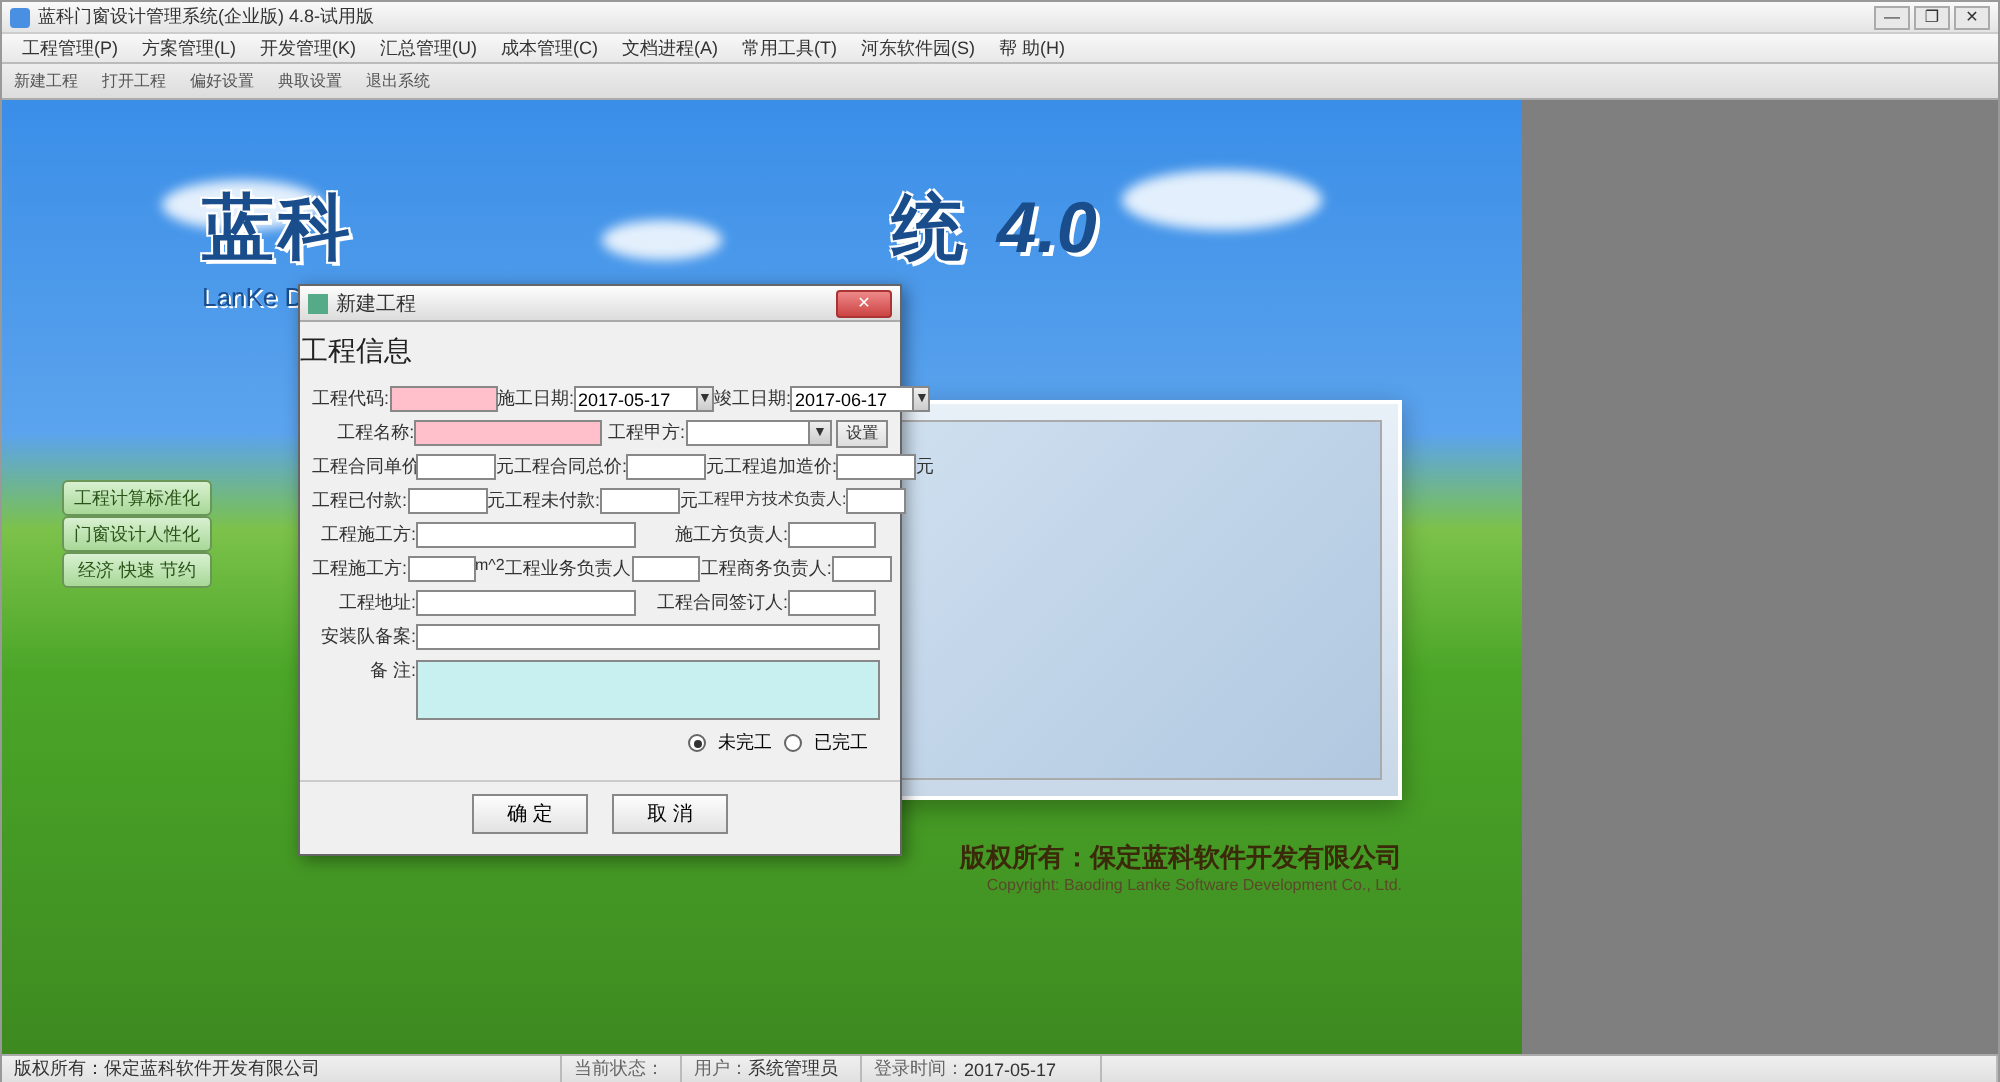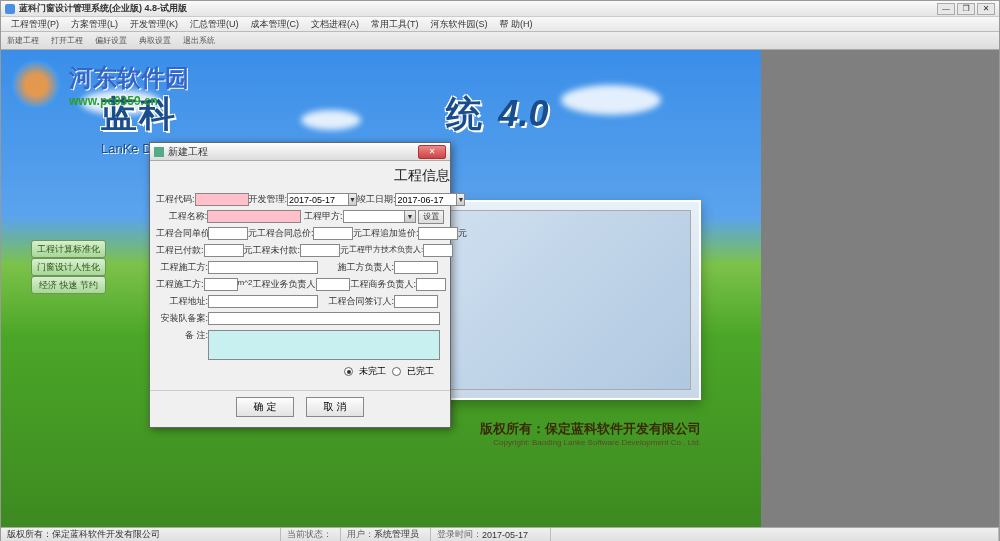--- a/index.html
+++ b/index.html
@@ -2,21 +2,21 @@
 <html><head>
   <meta charset="utf-8">
   <style>
     * { margin: 0; padding: 0; box-sizing: border-box; font-family: "Microsoft YaHei", SimSun, Arial, sans-serif; }
     body { width: 1000px; height: 541px; overflow: hidden; background: #d4d0c8; position: relative; }
     
     
     .outer-frame { width: 1000px; height: 541px; background: #fff; border: 1px solid #999; }
     .title-bar { height: 16px; background: linear-gradient(to bottom, #fafafa, #e4e4e4); display: flex; align-items: center; padding: 0 4px; font-size: 9px; color: #333; border-bottom: 1px solid #ccc; }
     .title-bar .icon-app { width: 10px; height: 10px; background: #4a90e2; border-radius: 2px; margin-right: 4px; }
-    .title-bar .title-text { flex: 1; font-weight: bold; }
+    .title-bar .title-text { flex: 1; }
     .title-bar .win-controls { display: flex; gap: 2px; }
     .title-bar .win-btn { width: 18px; height: 12px; background: #e8e8e8; border: 1px solid #aaa; font-size: 8px; text-align: center; line-height: 10px; cursor: pointer; }
     
     
     .menu-bar { height: 15px; background: linear-gradient(to bottom, #f8f8f8, #e8e8e8); display: flex; align-items: center; padding: 0 4px; font-size: 9px; color: #333; border-bottom: 1px solid #bbb; }
     .menu-item { padding: 0 6px; cursor: pointer; }
     
     
     .toolbar { height: 18px; background: linear-gradient(to bottom, #eee, #ddd); display: flex; align-items: center; padding: 0 6px; font-size: 8px; color: #555; border-bottom: 1px solid #aaa; gap: 12px; }
     .toolbar-item { cursor: pointer; }
@@ -59,21 +59,21 @@
     .copyright { position: absolute; right: 60px; bottom: 80px; text-align: right; font-size: 10px; }
     .copyright-cn { color: #3a2a0a; font-weight: bold; font-size: 13px; }
     .copyright-en { color: #5a4a2a; font-size: 8px; }
     
     
     .dialog { position: absolute; left: 148px; top: 92px; width: 302px; background: #f0f0f0; border: 1px solid #666; box-shadow: 2px 2px 8px rgba(0,0,0,0.4); z-index: 50; }
     .dialog-title { height: 18px; background: linear-gradient(to bottom, #fdfdfd, #dcdcdc); display: flex; align-items: center; padding: 0 4px; font-size: 10px; border-bottom: 1px solid #aaa; }
     .dialog-title .dicon { width: 10px; height: 10px; background: #5a8; margin-right: 4px; }
     .dialog-title .dtext { flex: 1; color: #333; }
     .dialog-title .dclose { width: 28px; height: 14px; background: linear-gradient(to bottom, #e88, #c44); color: #fff; font-size: 8px; text-align: center; line-height: 12px; cursor: pointer; border: 1px solid #a33; border-radius: 2px; }
-    .dialog-header { text-align: right; font-size: 14px; padding: 6px 0 4px; color: #222; background: #f0f0f0; }
+    .dialog-header { text-align: left; font-size: 14px; padding: 6px 0 4px; color: #222; background: #f0f0f0; }
     .dialog-body { padding: 4px 6px 8px; background: #f0f0f0; }
     
     .form-row { display: flex; align-items: flex-start; font-size: 9px; color: #333; height: 16px; margin-bottom: 1px; }
     .form-label { text-align: right; white-space: nowrap; }
     .form-label.w1 { width: 52px; }
     .form-input { height: 13px; border: 1px solid #888; background: #fff; font-size: 9px; padding: 0 1px; }
     .form-input.pink { background: #ffc0cb; }
     .form-input.short { width: 40px; }
     .form-input.date { width: 62px; }
     .unit { width: 16px; text-align: center; }
@@ -135,27 +135,20 @@
 
   <div class="main-area">
     <div class="canvas-area">
       <div class="wallpaper">
         <div class="clouds">
           <div class="cloud c1"></div>
             <div class="cloud c2"></div>
             <div class="cloud c3"></div>
         </div>
 
-        <div class="watermark">
-          <div class="watermark-logo"></div>
-          <div class="watermark-text">
-            <div class="watermark-cn">河东软件园</div>
-            <div class="watermark-url">www.pc0359.cn</div>
-          </div>
-        </div>
 
         <div class="logo-block">
           <div>
             <span class="logo-cn">蓝科</span>
             <span style="display:inline-block;width:260px"></span>
             <span class="logo-cn">统</span>
             <span class="logo-ver">4.0</span>
           </div>
           <div class="logo-en">LanKe Doors</div>
         </div>
@@ -178,21 +171,21 @@
             <span class="dicon"></span>
             <span class="dtext">新建工程</span>
             <span class="dclose">✕</span>
           </div>
           <div class="dialog-header">工程信息</div>
           <div class="dialog-body">
 
             <div class="form-row">
               <span class="form-label w1">工程代码:</span>
               <input class="form-input pink" style="width: 54px;">
-              <span class="form-label" style="width:42px">开发管理:</span>
+              <span class="form-label" style="width:42px">施工日期:</span>
               <input class="form-input date" value="2017-05-17" style="">
                 <span class="drop-btn">▼</span>
               <span class="form-label" style="width:42px">竣工日期:</span>
               <input class="form-input date" value="2017-06-17" style="">
                 <span class="drop-btn">▼</span>
             </div>
 
             <div class="form-row">
               <span class="form-label w1">工程名称:</span>
               <input class="form-input pink" style="width: 94px;">

